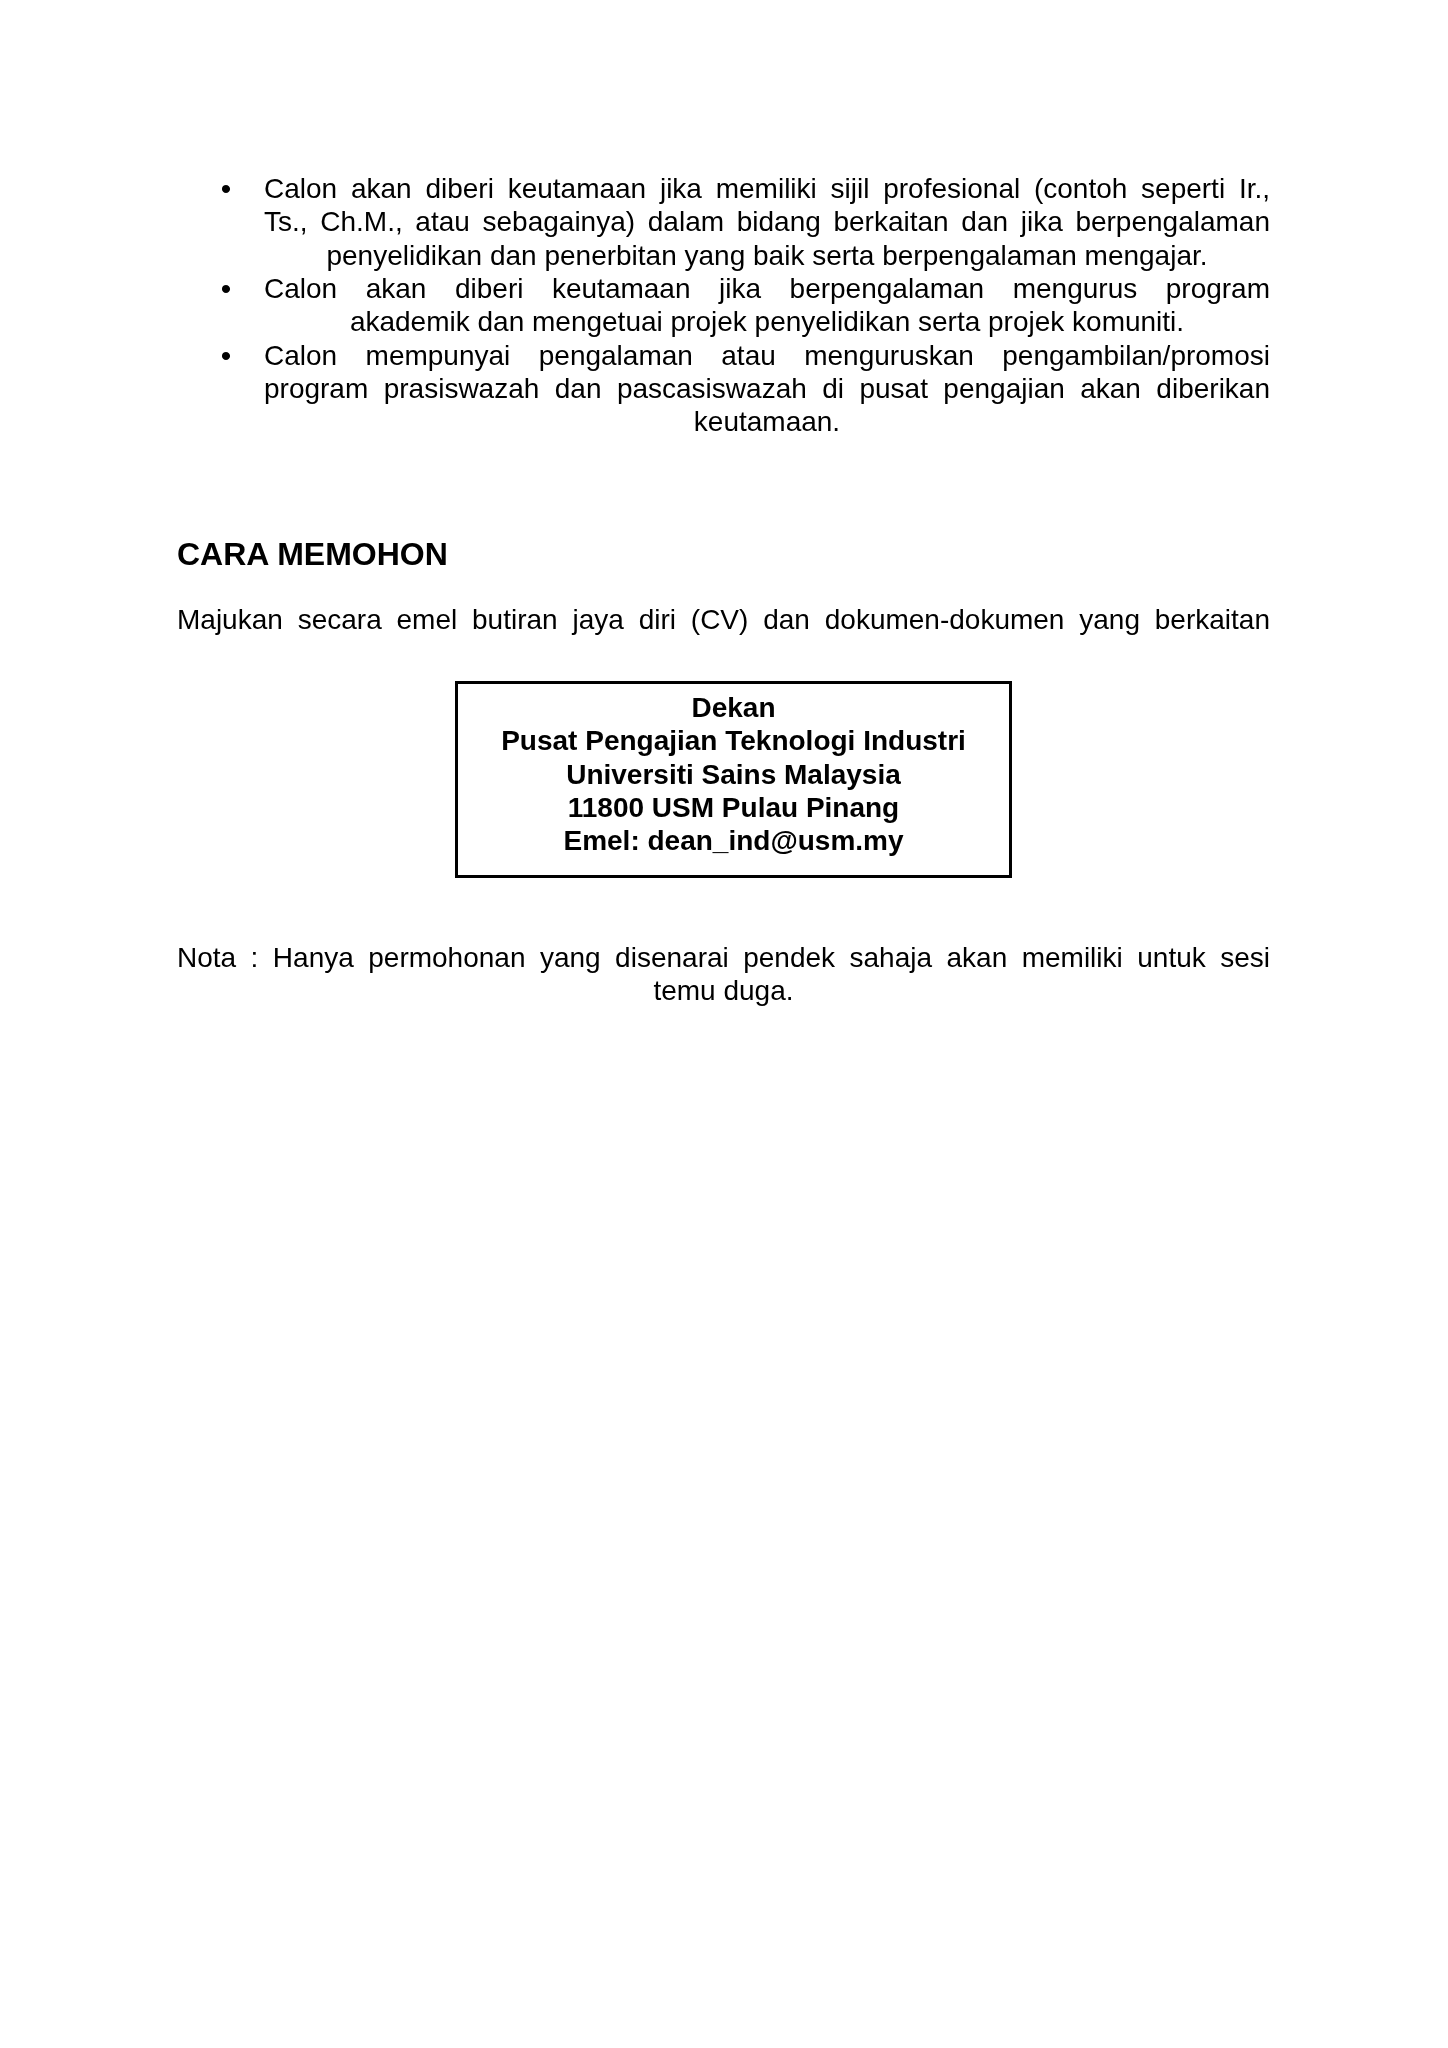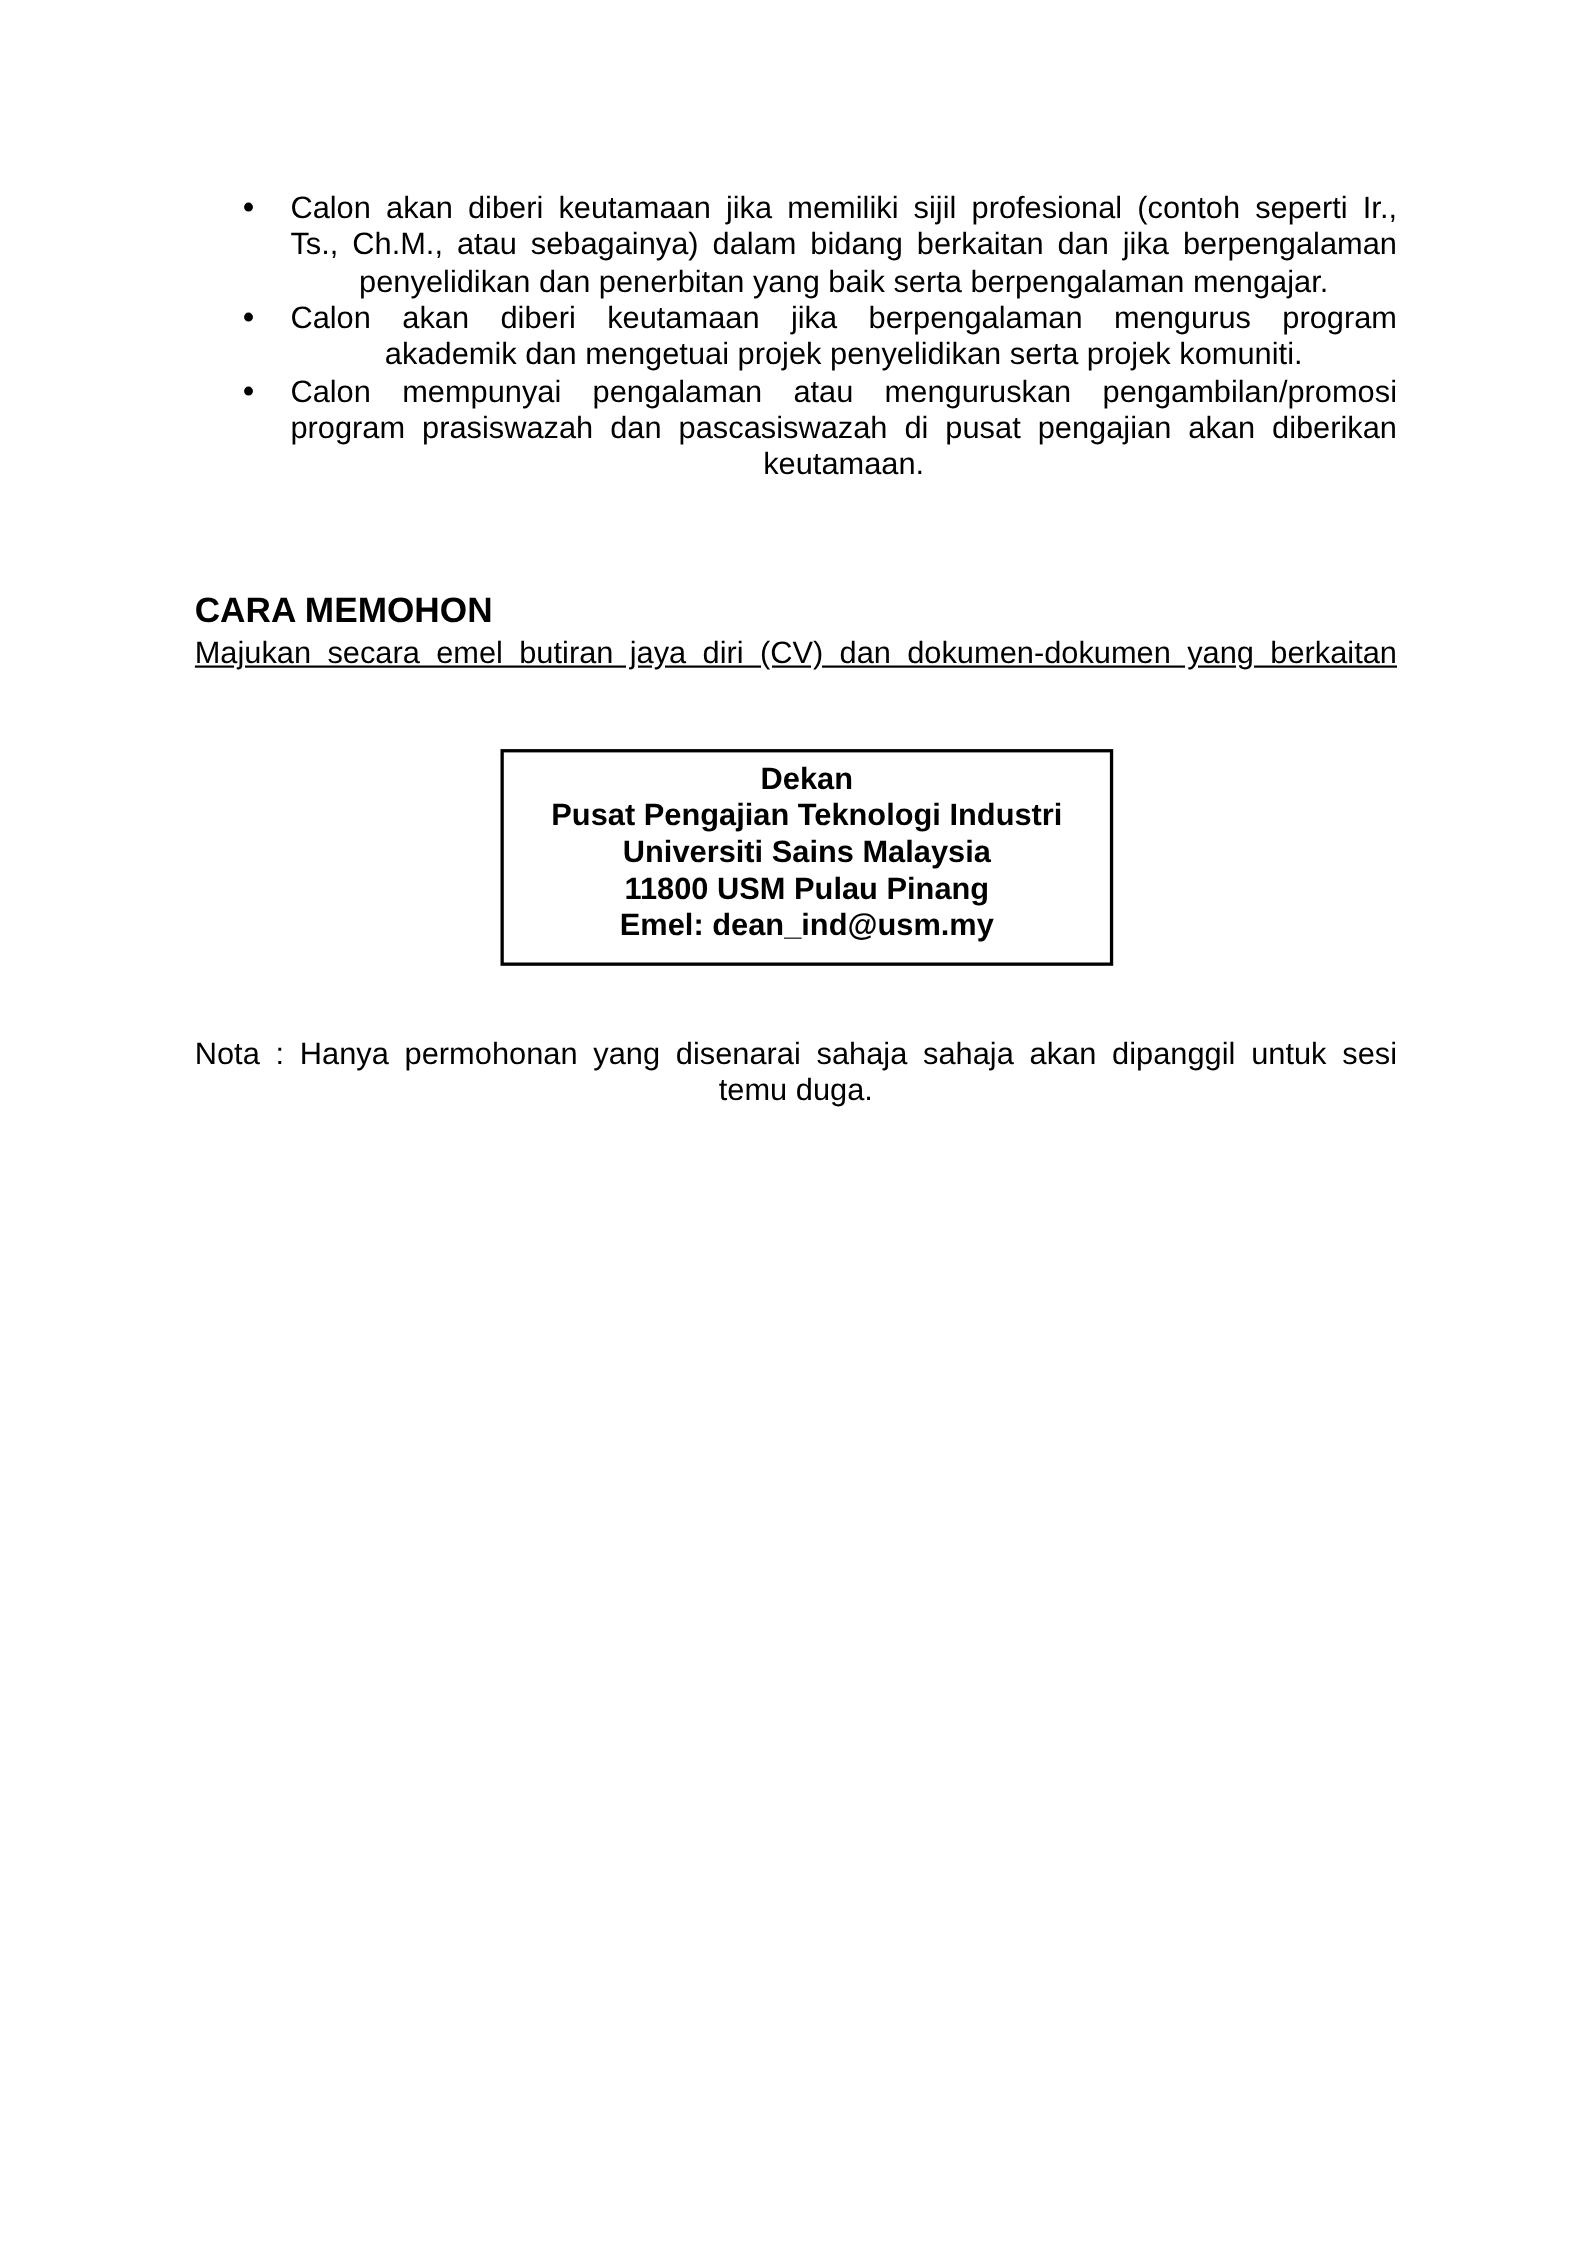--- a/index.html
+++ b/index.html
@@ -39,23 +39,22 @@
     left: 177px;
     top: 538px;
     width: 1093px;
     font-size: 32px;
     font-weight: bold;
     line-height: 33.33px;
   }
   .apply {
     position: absolute;
     left: 177px;
-    top: 577px;
+    top: 603px;
     width: 1093px;
-    text-decoration: underline;
   }
   .deadline {
     font-weight: bold;
     text-decoration: underline;
     text-decoration-thickness: 3px;
     text-underline-offset: 4px;
   }
   .address-box {
     position: absolute;
     left: 455px;
@@ -111,17 +110,17 @@
 
   <div class="address-box">
     <div class="aline">Dekan</div>
     <div class="aline">Pusat Pengajian Teknologi Industri</div>
     <div class="aline">Universiti Sains Malaysia</div>
     <div class="aline">11800 USM Pulau Pinang</div>
     <div class="aline">Emel: dean_ind@usm.my</div>
   </div>
 
   <section class="note">
-    <div class="pline j">Nota : Hanya permohonan yang disenarai sahaja sahaja akan dipanggil untuk sesi</div>
+    <div class="pline j">Nota : Hanya permohonan yang disenarai pendek sahaja akan memiliki untuk sesi</div>
     <div class="pline l">temu duga.</div>
   </section>
 
 </div>
 
 </body></html>

